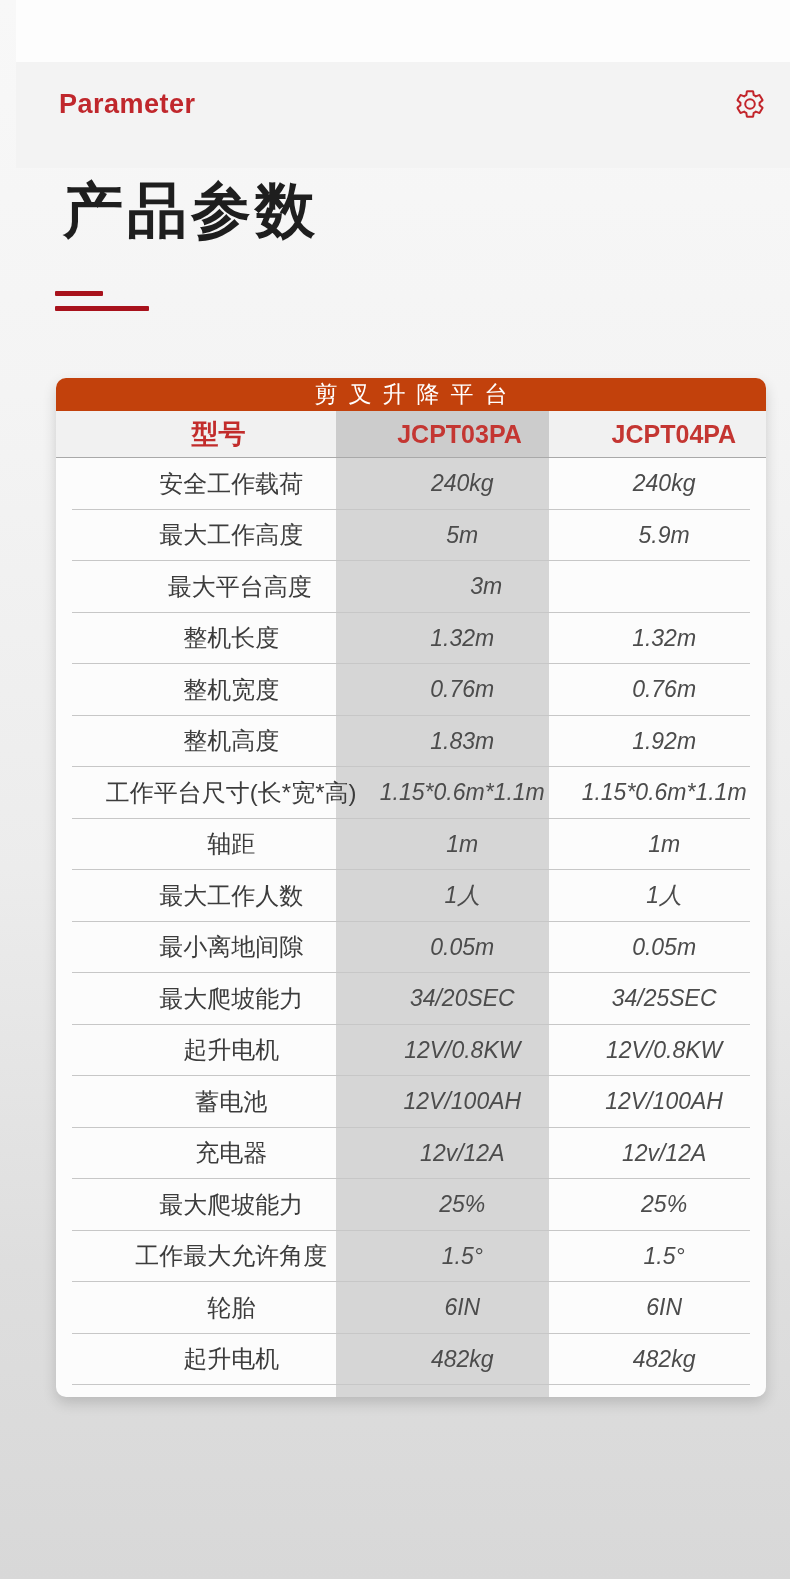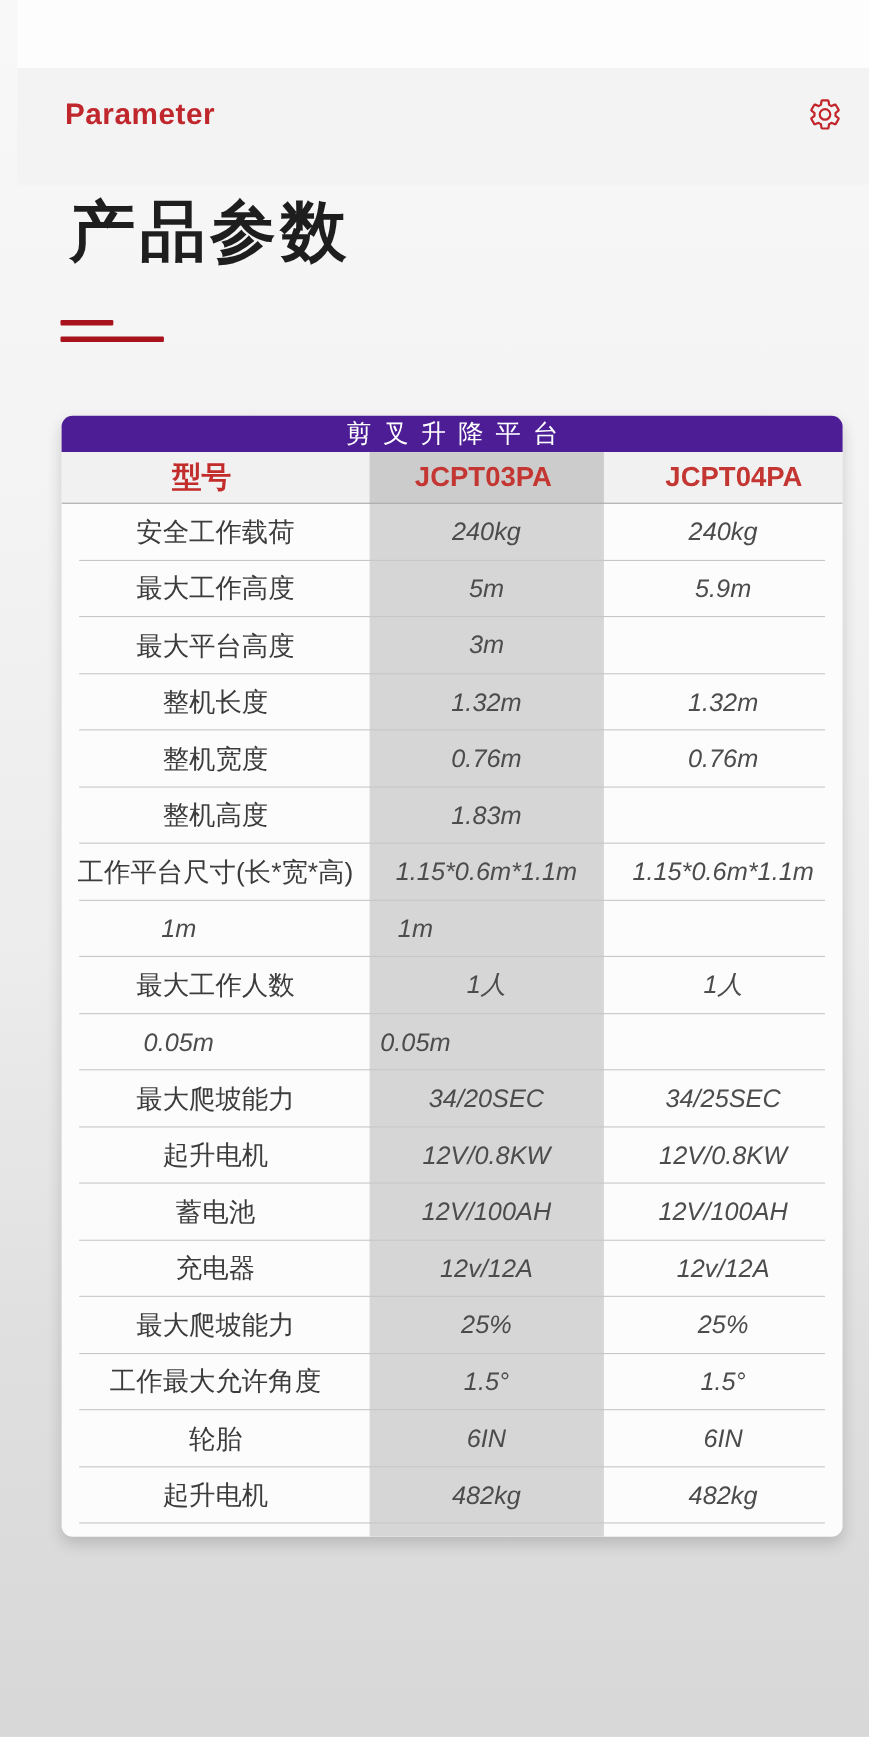--- a/index.html
+++ b/index.html
@@ -31,37 +31,37 @@
   .deco-line { position:absolute; height:5px; background:#a8121c; border-radius:1px; }
   .deco-short { left:39px; top:123px; width:48px; }
   .deco-long  { left:39px; top:138px; width:94px; }
 
   .card {
     position:absolute; left:40px; top:210px; width:710px; height:1019px;
     background:#fcfcfc; border-radius:10px;
     box-shadow:0 6px 14px rgba(0,0,0,0.16);
   }
   .banner {
-    height:33px; line-height:33px; background:#4c1d95;
+    height:33px; line-height:33px; background:#c2410c;
     border-radius:10px 10px 0 0;
     color:#ffffff; text-align:center; font-size:23px;
     letter-spacing:11px; text-indent:11px; font-weight:500;
   }
   .tbl { position:relative; height:986px; overflow:hidden; border-radius:0 0 10px 10px; }
   .stripe {
     position:absolute; left:39.4%; width:30%; top:0; bottom:0;
     background:#d6d6d6;
   }
   .hrow {
     position:relative; display:flex; align-items:center; height:47px;
     background:rgba(0,0,0,0.045);
     border-bottom:1px solid #a9a9a9; box-sizing:border-box;
   }
   .cell { text-align:center; box-sizing:border-box; }
-  .w1 { width:39.4%; } .w2 { width:30%; } .w3 { width:30.6%; }
+  .w1 { width:39.4%;margin-left:44px; } .w2 { width:30%; } .w3 { width:30.6%; }
   .hmodel { font-size:27px; font-weight:700; color:#c22c2b; }
   .hcol   { font-size:25px; font-weight:600; color:#c43632;margin-left:32px; }
   .row { position:relative; display:flex; align-items:center; height:51.5px; }
   .row::after {
     content:""; position:absolute; left:16px; right:16px; bottom:0; height:1px;
     background:#c7c7c7;
   }
   .lbl { font-size:24px; color:#3c3c3c; white-space:nowrap; }
   .val { font-size:23px; color:#4c4c4c; white-space:nowrap;font-style:italic; }
 </style>
@@ -116,36 +116,39 @@
               <div class="cell val w3">1.32m</div>
             </div>
             <div class="row">
               <div class="cell lbl w1">整机宽度</div>
               <div class="cell val w2">0.76m</div>
               <div class="cell val w3">0.76m</div>
             </div>
             <div class="row">
               <div class="cell lbl w1">整机高度</div>
               <div class="cell val w2">1.83m</div>
+              <div class="cell val w3">1.92m</div>
             </div>
             <div class="row">
               <div class="cell lbl w1">工作平台尺寸(长*宽*高)</div>
               <div class="cell val w2">1.15*0.6m*1.1m</div>
               <div class="cell val w3">1.15*0.6m*1.1m</div>
             </div>
             <div class="row">
+              <div class="cell lbl w1">轴距</div>
               <div class="cell val w2">1m</div>
               <div class="cell val w3">1m</div>
             </div>
             <div class="row">
               <div class="cell lbl w1">最大工作人数</div>
               <div class="cell val w2">1人</div>
               <div class="cell val w3">1人</div>
             </div>
             <div class="row">
+              <div class="cell lbl w1">最小离地间隙</div>
               <div class="cell val w2">0.05m</div>
               <div class="cell val w3">0.05m</div>
             </div>
             <div class="row">
               <div class="cell lbl w1">最大爬坡能力</div>
               <div class="cell val w2">34/20SEC</div>
               <div class="cell val w3">34/25SEC</div>
             </div>
             <div class="row">
               <div class="cell lbl w1">起升电机</div>

